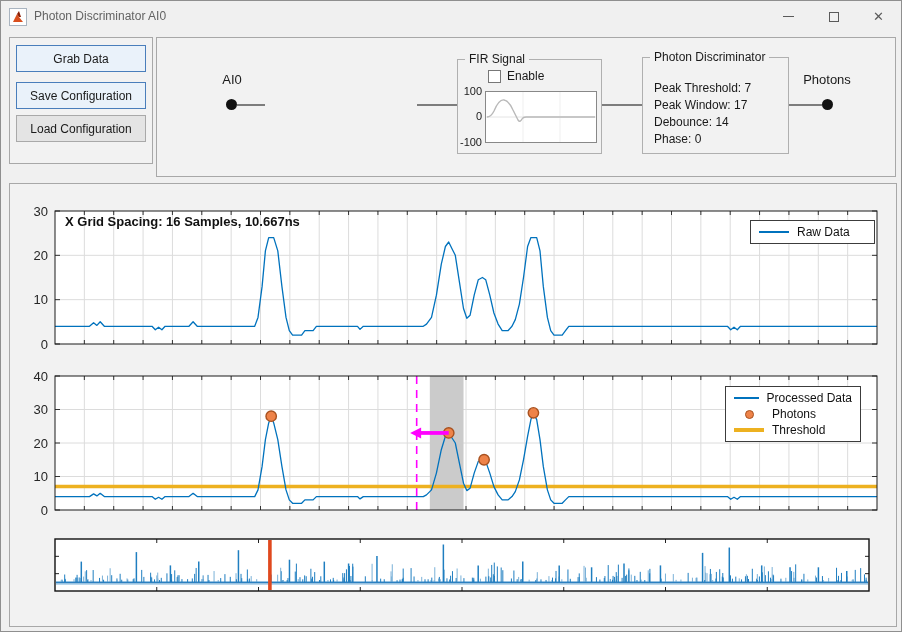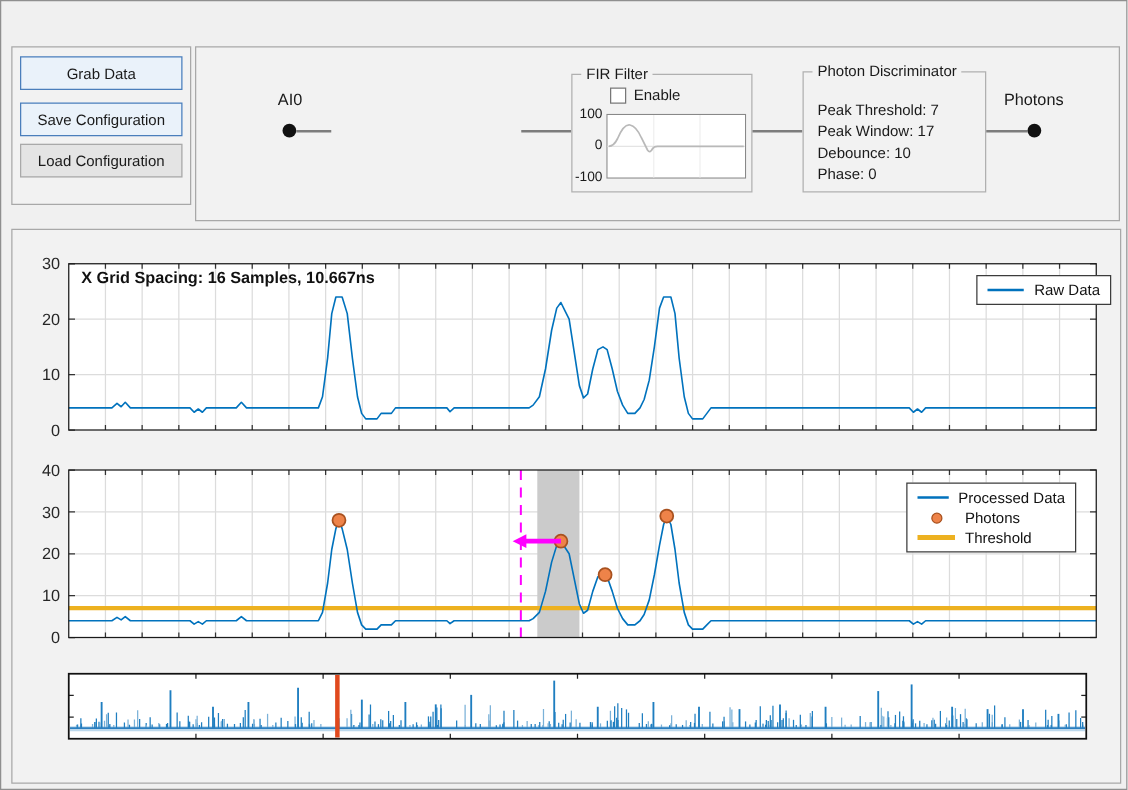--- a/index.html
+++ b/index.html
@@ -42,38 +42,58 @@
   .legend-thick{width:30px;height:4px;background:#EDB120;margin-right:8px;}
   .legend-dotwrap{width:30px;display:flex;justify-content:center;margin-right:8px;}
   .legend-dot{width:9px;height:9px;border-radius:50%;background:#EE8349;border:1px solid #A8511F;}
   .legend-label{font-size:12px;color:#111;white-space:nowrap;}
 </style>
 </head>
 <body>
 
 <div id="win">
 
+  <div class="titlebar">
+    <div class="app-icon">
+      <svg width="14" height="14" viewBox="0 0 14 14">
+        <polygon points="2,12 6,4 8,7 12,12" fill="#d94f1e"></polygon>
+        <polygon points="6,4 8,1 10,7 8,7" fill="#8a1f05"></polygon>
+      </svg>
+    </div>
+    <span class="title-text">Photon Discriminator AI0</span>
+    <div class="win-controls">
+      <div class="win-btn">
+          <span class="glyph-min"></span>
+        </div>
+      <div class="win-btn">
+          <span class="glyph-max"></span>
+        </div>
+      <div class="win-btn">
+          <span>✕</span>
+        </div>
+    </div>
+  </div>
 
   <div id="btn-panel" class="panel">
     <button class="side-btn blue" style="top:7px;">Grab Data</button>
     <button class="side-btn blue" style="top:44px;">Save Configuration</button>
     <button class="side-btn gray" style="top:77px;">Load Configuration</button>
   </div>
 
   <div id="diagram-panel" class="panel">
 
     <div class="io-label" style="left:56px;top:34px;width:38px;">AI0</div>
     <div class="io-dot" style="left:69px;top:61px;"></div>
     <div class="wire" style="left:80px;top:66px;width:28px;"></div>
 
 
     <div class="wire" style="left:260px;top:66px;width:40px;"></div>
 
     <div class="group" style="left:300px;top:21px;width:145px;height:95px;">
-      <span class="group-title">FIR Filter</span>
+      <span class="group-title">FIR Signal</span>
       <div class="chk-row">
         <span class="chk-box"></span>
         <span class="chk-label">Enable</span>
       </div>
       <div class="mini-ytick" style="left:-2px;top:25px;">100</div>
       <div class="mini-ytick" style="left:-2px;top:50px;">0</div>
       <div class="mini-ytick" style="left:-2px;top:76px;">-100</div>
       <svg style="position:absolute;left:27px;top:31px;" width="112" height="52">
         <rect x="0.5" y="0.5" width="111" height="51" fill="#ffffff" stroke="#888888"></rect>
         <line x1="1" y1="26" x2="111" y2="26" stroke="#e4e4e4"></line>
@@ -83,21 +103,21 @@
       </svg>
     </div>
 
     <div class="wire" style="left:445px;top:66px;width:40px;"></div>
 
     <div class="group" style="left:485px;top:19px;width:147px;height:97px;">
       <span class="group-title">Photon Discriminator</span>
       <div class="group-lines">
         <div>Peak Threshold: 7</div>
         <div>Peak Window: 17</div>
-        <div>Debounce: 10</div>
+        <div>Debounce: 14</div>
         <div>Phase: 0</div>
       </div>
     </div>
 
     <div class="wire" style="left:632px;top:66px;width:33px;"></div>
     <div class="io-dot" style="left:665px;top:61px;"></div>
     <div class="io-label" style="left:640px;top:34px;width:60px;">Photons</div>
   </div>
 
   <div id="plots-panel" class="panel">
@@ -653,21 +673,21 @@
         <line x1="757.25" y1="403" x2="757.25" y2="407" stroke="#222" stroke-width="1"></line>
         <line x1="45" y1="372.3333333333333" x2="49" y2="372.3333333333333" stroke="#222" stroke-width="1"></line>
         <line x1="855" y1="372.3333333333333" x2="859" y2="372.3333333333333" stroke="#222" stroke-width="1"></line>
         <line x1="45" y1="389.6666666666667" x2="49" y2="389.6666666666667" stroke="#222" stroke-width="1"></line>
         <line x1="855" y1="389.6666666666667" x2="859" y2="389.6666666666667" stroke="#222" stroke-width="1"></line>
         <rect x="45" y="355" width="814" height="52" fill="none" stroke="#111" stroke-width="1.4"></rect>
       </svg>
 
     <div class="annotation" style="left:55px;top:30px;">X Grid Spacing: 16 Samples, 10.667ns</div>
 
-    <div class="legend" style="left:771px;top:36px;width:108px;">
+    <div class="legend" style="left:740px;top:36px;width:125px;">
       <div class="legend-row">
         <span class="legend-line"></span>
         <span class="legend-label">Raw Data</span>
       </div>
     </div>
 
     <div class="legend" style="left:715px;top:202px;width:136px;">
       <div class="legend-row">
         <span class="legend-line"></span>
         <span class="legend-label">Processed Data</span>

